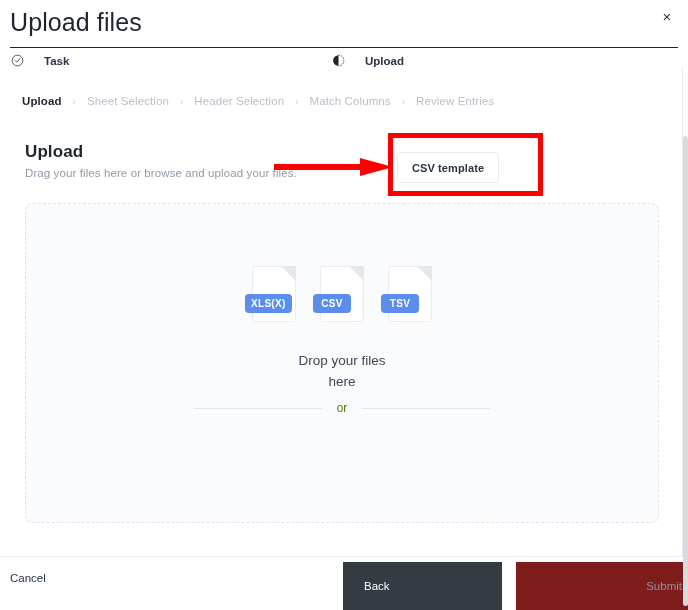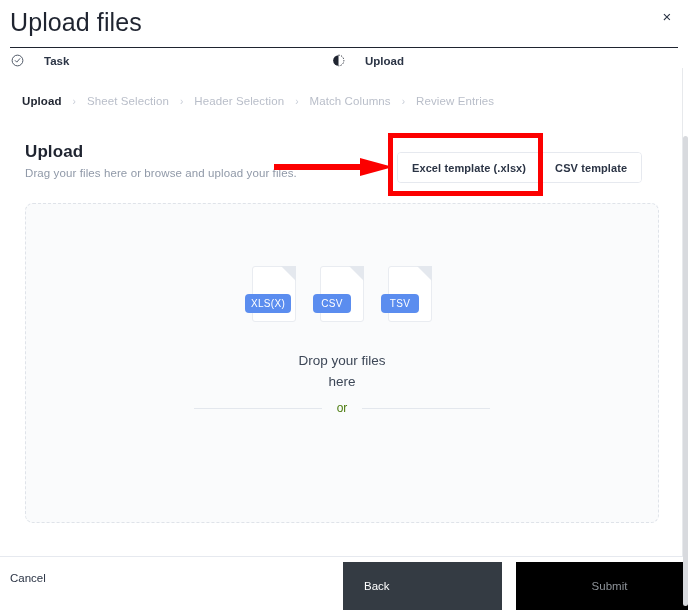--- a/index.html
+++ b/index.html
@@ -202,21 +202,21 @@
     position: absolute;
     left: -7px; top: 28px;
     min-width: 38px;
     height: 19px;
     padding: 0 6px;
     box-sizing: border-box;
     background: #5b8def;
     border-radius: 4px;
     color: #ffffff;
     font-size: 10px;
-    font-weight: 400;
+    font-weight: 700;
     letter-spacing: .3px;
     display: flex;
     align-items: center;
     justify-content: center;
     white-space: nowrap;
   }
   .drop-text {
     position: absolute;
     left: 0; right: 0; top: 146px;
     text-align: center;
@@ -288,26 +288,26 @@
     font-size: 11.5px;
     text-align: left;
     padding-left: 21px;
     box-sizing: border-box;
     cursor: pointer;
   }
   .submit-btn {
     position: absolute;
     left: 516px; top: 562px;
     width: 172px; height: 48px;
-    background: #000000;
+    background: #7f1d1d;
     color: #8d9298;
     border: none;
     font-family: inherit;
     font-size: 11.5px;
-    text-align: center;
+    text-align: right;
     padding-left: 21px;
     box-sizing: border-box;
     cursor: default;
   }
 
   
   .scrollbar-track {
     position: absolute;
     right: 0; top: 68px;
     width: 5px; height: 488px;
@@ -365,21 +365,20 @@
     <span class="step-sep">›</span>
     <span class="step">Review Entries</span>
   </div>
 
   <div class="upload-head">
     <h2>Upload</h2>
     <p>Drag your files here or browse and upload your files.</p>
   </div>
 
   <div class="template-group">
-    <button class="template-btn">Excel template (.xlsx)</button>
     <button class="template-btn">CSV template</button>
   </div>
 
   <div class="annot-box"></div>
   <svg class="annot-arrow" viewBox="0 0 119 18">
     <rect x="0" y="6" width="92" height="6" fill="#fc0000"></rect>
     <polygon points="86,0 119,9 86,18" fill="#fc0000"></polygon>
   </svg>
 
   <div class="dropzone">

